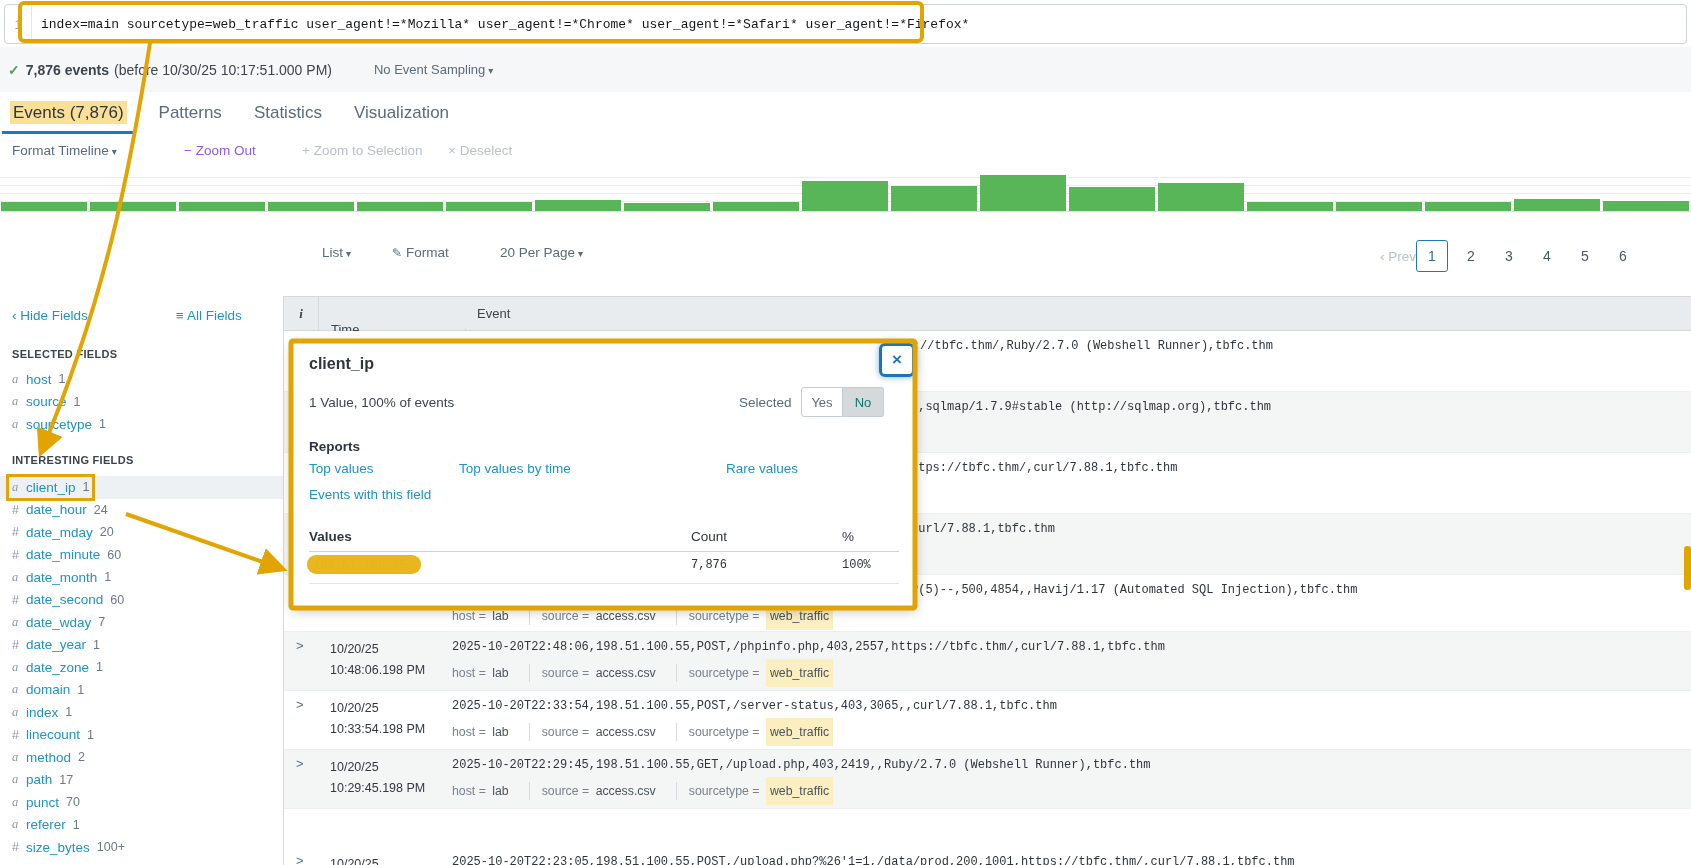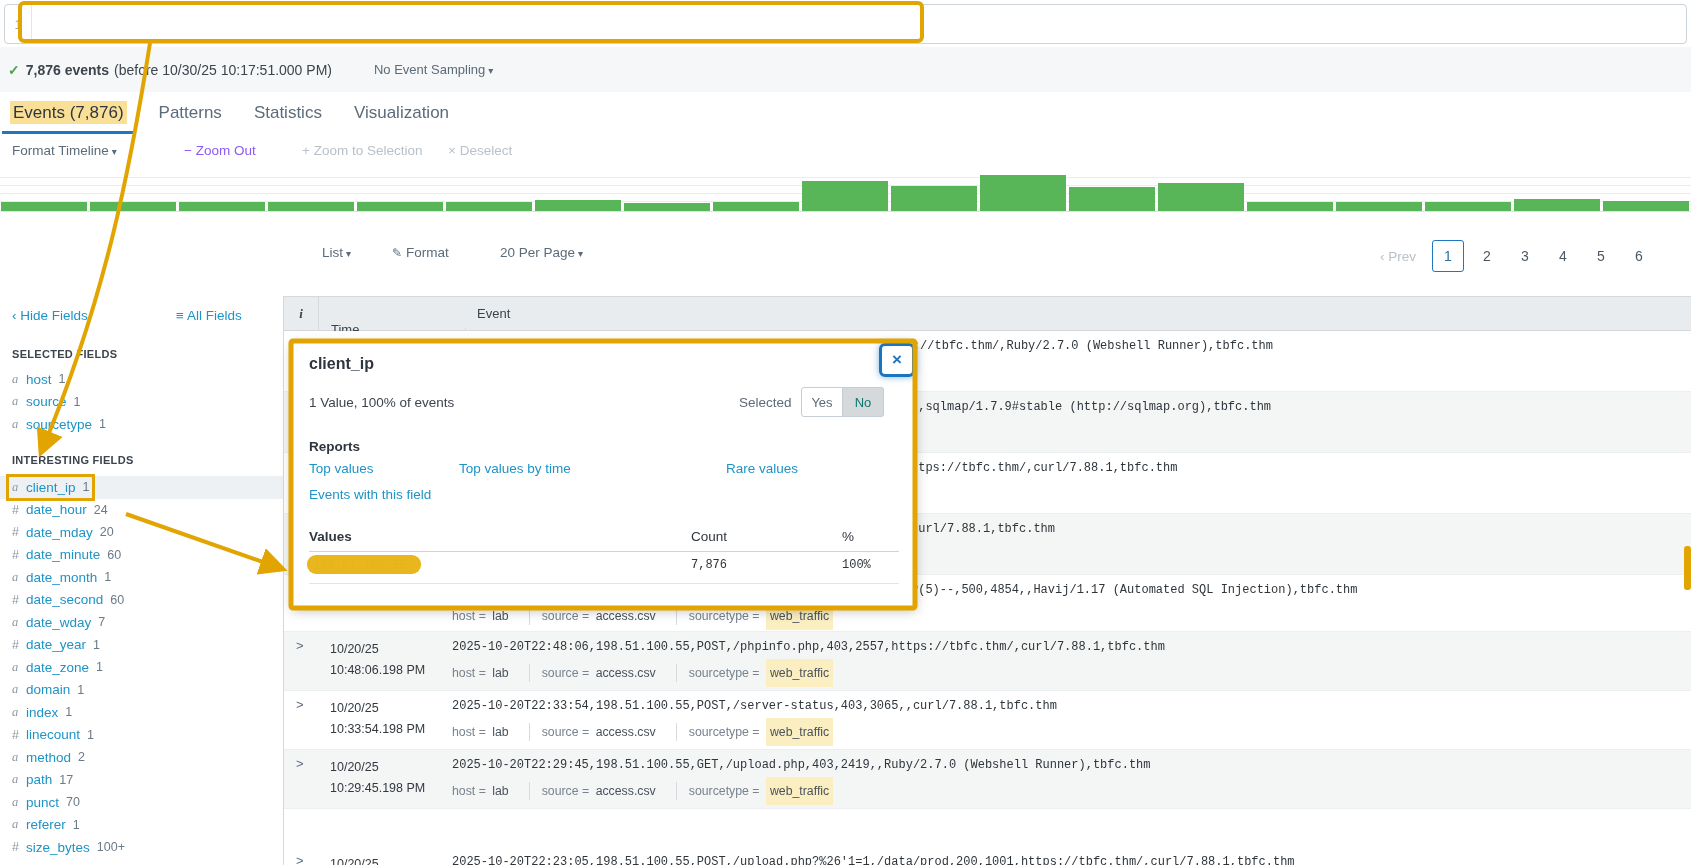--- a/index.html
+++ b/index.html
@@ -49,21 +49,21 @@
   .bar{position:absolute;bottom:1px;width:86px;background:#58B558;cursor:pointer;}
 
   
   .results-toolbar{position:absolute;left:0;top:236px;width:100%;height:38px;font-size:13.5px;color:#5c6b7a;}
   .rt-item{position:absolute;top:9px;cursor:pointer;}
   .rt-list{left:322px;}
   .rt-format{left:392px;}
   .rt-perpage{left:500px;}
   .pencil{font-size:12px;margin-right:4px;}
   .pagination{position:absolute;top:4px;left:1380px;display:flex;align-items:center;}
-  .pg-prev{color:#b9c1c9;font-size:13.5px;margin-right:16px;}
+  .pg-prev{color:#b9c1c9;font-size:13.5px;}
   .pg-num{width:30px;height:30px;display:flex;align-items:center;justify-content:center;
           font-size:14px;color:#4a5866;margin-right:8px;cursor:pointer;}
   .pg-num.active{border:1px solid #1d78c1;border-radius:3px;color:#2f6e9e;}
 
   
   .main-split{position:absolute;left:0;top:296px;width:100%;bottom:0;border-top:1px solid #d5d9dd;}
 
   
   .sidebar{position:absolute;left:0;top:296px;width:283px;bottom:0;background:#fff;border-right:1px solid #d5d9dd;overflow:hidden;}
   .sb-head{position:absolute;left:12px;top:12px;font-size:13.5px;color:#1e93c6;cursor:pointer;}
@@ -141,20 +141,21 @@
   .anno-svg{position:absolute;left:0;top:0;width:1691px;height:865px;z-index:40;pointer-events:none;}
 </style>
 </head>
 <body>
 
 <div id="screen">
 
   <div class="search-section">
     <div class="search-box">
       <div class="line-no">1</div>
+      <div class="query mono">index=main sourcetype=web_traffic user_agent!=*Mozilla* user_agent!=*Chrome* user_agent!=*Safari* user_agent!=*Firefox*</div>
     </div>
   </div>
 
   <div class="status-bar">
     <div class="status-left">
       <span class="check">✓</span>
       <span class="evcount">7,876 events</span>
       <span class="evnote">(before 10/30/25 10:17:51.000 PM)</span>
       <span class="sampling">
         <span>No Event Sampling</span><span class="caret">▾</span>

